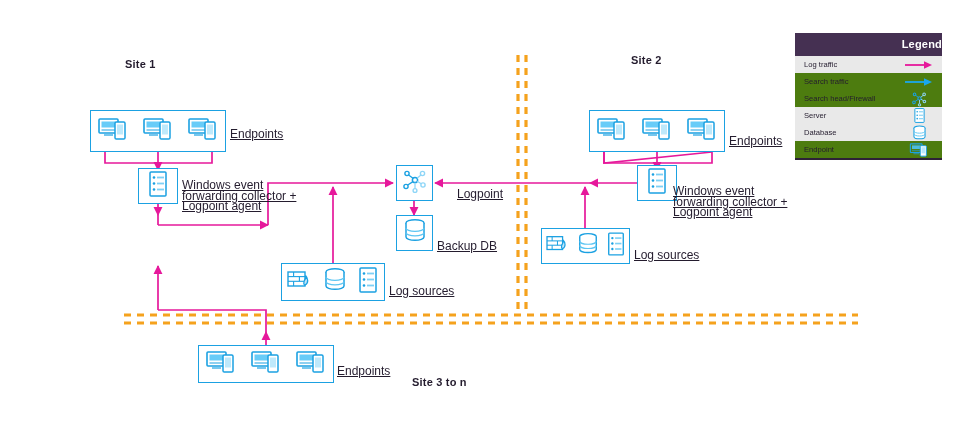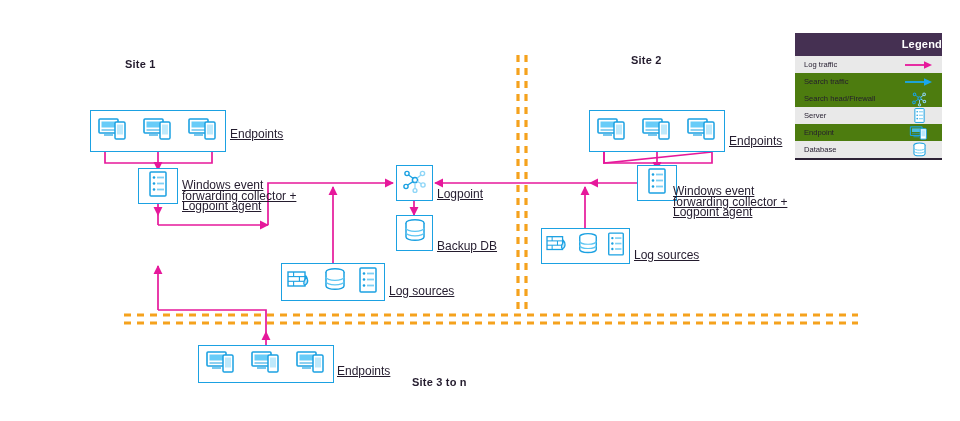--- a/index.html
+++ b/index.html
@@ -253,21 +253,21 @@
         <circle cx="21" cy="17" r="2.1" fill="none" stroke="#8fd6f7" stroke-width="1.4"></circle>
         <circle cx="13" cy="22.5" r="1.9" fill="none" stroke="#8fd6f7" stroke-width="1.4"></circle>
         <line x1="11" y1="10.2" x2="6.6" y2="7" stroke="#1ba1e2" stroke-width="1.3"></line>
         <line x1="15" y1="10.2" x2="19" y2="7.1" stroke="#8fd6f7" stroke-width="1.3"></line>
         <line x1="11" y1="13.6" x2="5.7" y2="17" stroke="#1ba1e2" stroke-width="1.3"></line>
         <line x1="15.2" y1="13.2" x2="19.2" y2="15.7" stroke="#8fd6f7" stroke-width="1.3"></line>
         <line x1="13" y1="14.7" x2="13" y2="20.5" stroke="#8fd6f7" stroke-width="1.3"></line>
       </svg>
     </span>
   </div>
-  <div class="caption" style="left:437px;top:189px;">Logpoint</div>
+  <div class="caption" style="left:457px;top:189px;">Logpoint</div>
 
   <div class="node" style="left:396px;top:215px;width:37px;height:36px;">
     <span>
       <svg width="24" height="26" viewBox="0 0 24 26">
         <ellipse cx="12" cy="5" rx="9" ry="3.3" fill="#ffffff" stroke="#1ba1e2" stroke-width="1.5"></ellipse>
         <path d="M3,5 L3,19 A9,3.3 0 0 0 21,19 L21,5" fill="#ffffff" stroke="#1ba1e2" stroke-width="1.5"></path>
         <path d="M3,10 A9,3.3 0 0 0 21,10" fill="none" stroke="#5cc5f2" stroke-width="1.3"></path>
         <path d="M3,14.6 A9,3.3 0 0 0 21,14.6" fill="none" stroke="#5cc5f2" stroke-width="1.3"></path>
       </svg>
     </span>
@@ -447,40 +447,40 @@
           <circle cx="7" cy="6.5" r="1.4" fill="#1ba1e2"></circle>
           <rect x="10" y="5.6" width="7" height="1.9" fill="#7ed0f5"></rect>
           <circle cx="7" cy="12.5" r="1.4" fill="#1ba1e2"></circle>
           <rect x="10" y="11.6" width="7" height="1.9" fill="#7ed0f5"></rect>
           <circle cx="7" cy="18.5" r="1.4" fill="#1ba1e2"></circle>
           <rect x="10" y="17.6" width="7" height="1.9" fill="#7ed0f5"></rect>
         </svg>
       </span>
     </div>
 
+    <div class="legend-row alt">
+      <span class="legend-label">Database</span>
+      <span class="legend-art">
+        <svg width="15" height="16" viewBox="0 0 24 26">
+          <ellipse cx="12" cy="5" rx="9" ry="3.3" fill="#ffffff" stroke="#1ba1e2" stroke-width="1.7"></ellipse>
+          <path d="M3,5 L3,19 A9,3.3 0 0 0 21,19 L21,5" fill="#ffffff" stroke="#1ba1e2" stroke-width="1.7"></path>
+          <path d="M3,10 A9,3.3 0 0 0 21,10" fill="none" stroke="#5cc5f2" stroke-width="1.5"></path>
+          <path d="M3,14.6 A9,3.3 0 0 0 21,14.6" fill="none" stroke="#5cc5f2" stroke-width="1.5"></path>
+        </svg>
+      </span>
+    </div>
+
     <div class="legend-row plain">
       <span class="legend-label">Endpoint</span>
       <span class="legend-art">
         <svg width="20" height="16" viewBox="0 0 30 26">
           <rect x="1" y="3" width="19" height="14" rx="1" fill="none" stroke="#1ba1e2" stroke-width="1.8"></rect>
           <rect x="3.5" y="5.5" width="14" height="6" fill="#4dc3f7" opacity=".9"></rect>
           <rect x="3.5" y="13" width="14" height="2" fill="#1ba1e2" opacity=".55"></rect>
           <rect x="6" y="18" width="9" height="2" fill="#1ba1e2" opacity=".6"></rect>
           <rect x="17" y="6" width="10" height="17" rx="1.3" fill="#ffffff" stroke="#1ba1e2" stroke-width="1.6"></rect>
           <rect x="19" y="8.5" width="6" height="10" fill="#aee3fa" opacity=".85"></rect>
         </svg>
       </span>
     </div>
-
-    <div class="legend-row alt">
-      <span class="legend-label">Database</span>
-      <span class="legend-art">
-        <svg width="15" height="16" viewBox="0 0 24 26">
-          <ellipse cx="12" cy="5" rx="9" ry="3.3" fill="#ffffff" stroke="#1ba1e2" stroke-width="1.7"></ellipse>
-          <path d="M3,5 L3,19 A9,3.3 0 0 0 21,19 L21,5" fill="#ffffff" stroke="#1ba1e2" stroke-width="1.7"></path>
-          <path d="M3,10 A9,3.3 0 0 0 21,10" fill="none" stroke="#5cc5f2" stroke-width="1.5"></path>
-          <path d="M3,14.6 A9,3.3 0 0 0 21,14.6" fill="none" stroke="#5cc5f2" stroke-width="1.5"></path>
-        </svg>
-      </span>
-    </div>
   </div>
 
 </div>
 
 </body></html>

